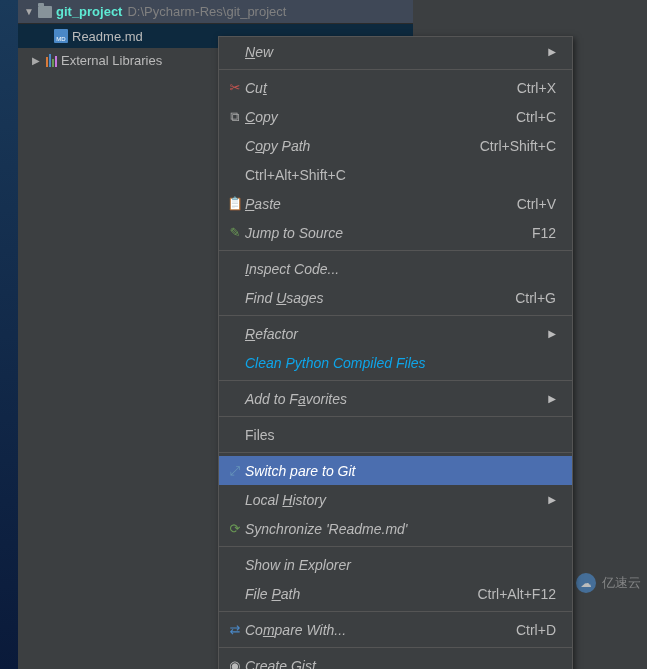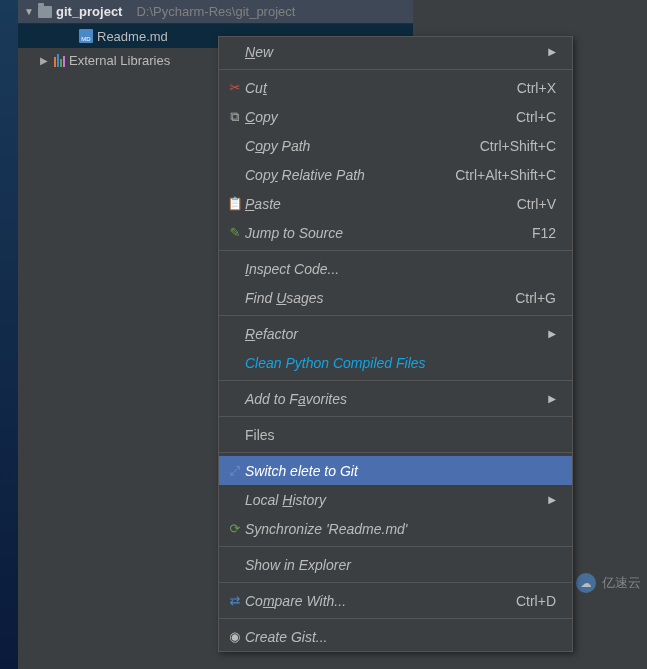--- a/index.html
+++ b/index.html
@@ -37,27 +37,27 @@
       align-items: center;
       height: 24px;
       padding-left: 6px;
       gap: 4px;
       white-space: nowrap;
     }
     .tree-row.root {
       background: #4b6eaf33;
       border-bottom: 1px solid #2b2b2b;
     }
-    .tree-row.root .proj-name { color: #e5e5e5; font-weight: 600; }
-    .tree-row.root .proj-path { color: #808080; margin-left: 10px; }
+    .tree-row.root .proj-name { color: #5eead4; font-weight: 600; }
+    .tree-row.root .proj-path { color: #808080; margin-left: 1px; }
     .tree-row.file {
       background: #0d293e;
-      padding-left: 61px;
-    }
-    .tree-row.extlib { padding-left: 22px; }
+      padding-left: 36px;
+    }
+    .tree-row.extlib { padding-left: 14px; }
     .arrow {
       width: 10px; display: inline-block;
       color: #a9a9a9;
       font-size: 10px;
     }
     .arrow.down::before { content: "▼"; }
     .arrow.right::before { content: "▶"; }
     .folder-icon {
       width: 14px; height: 12px;
       background: #87939a;
@@ -236,21 +236,20 @@
     </div>
 
     <div class="menu-item">
       <span class="menu-icon"></span>
       <span class="menu-label">C<span class="underline">o</span>py Path</span>
       <span class="menu-shortcut">Ctrl+Shift+C</span>
     </div>
 
     <div class="menu-item">
       <span class="menu-icon"></span>
-      <span class="menu-label">Cop<span class="underline">y</span> Relative Path</span>
       <span class="menu-shortcut">Ctrl+Alt+Shift+C</span>
     </div>
 
     <div class="menu-item">
       <span class="menu-icon i-paste">📋</span>
       <span class="menu-label"><span class="underline">P</span>aste</span>
       <span class="menu-shortcut">Ctrl+V</span>
     </div>
 
     <div class="menu-item">
@@ -297,41 +296,46 @@
 
     <div class="menu-item">
       <span class="menu-icon"></span>
       <span class="menu-shortcut">Files</span>
     </div>
 
     <div class="menu-sep"></div>
 
     <div class="menu-item highlighted">
       <span class="menu-icon i-switch">⤢</span>
-      <span class="menu-label">Switch elete  to Git</span>
+      <span class="menu-label">Switch pare  to Git</span>
     </div>
 
     <div class="menu-item">
       <span class="menu-icon"></span>
       <span class="menu-label">Local <span class="underline">H</span>istory</span>
       <span class="menu-arrow"></span>
     </div>
 
     <div class="menu-item">
       <span class="menu-icon i-sync">⟳</span>
       <span class="menu-label">Synchronize 'Readme.md'</span>
     </div>
 
     <div class="menu-sep"></div>
 
     <div class="menu-item">
       <span class="menu-icon"></span>
       <span class="menu-label">Show in Explorer</span>
     </div>
 
+    <div class="menu-item">
+      <span class="menu-icon"></span>
+      <span class="menu-label">File <span class="underline">P</span>ath</span>
+      <span class="menu-shortcut">Ctrl+Alt+F12</span>
+    </div>
 
     <div class="menu-sep"></div>
 
     <div class="menu-item">
       <span class="menu-icon i-compare">⇄</span>
       <span class="menu-label">Co<span class="underline">m</span>pare With...</span>
       <span class="menu-shortcut">Ctrl+D</span>
     </div>
 
     <div class="menu-sep"></div>

